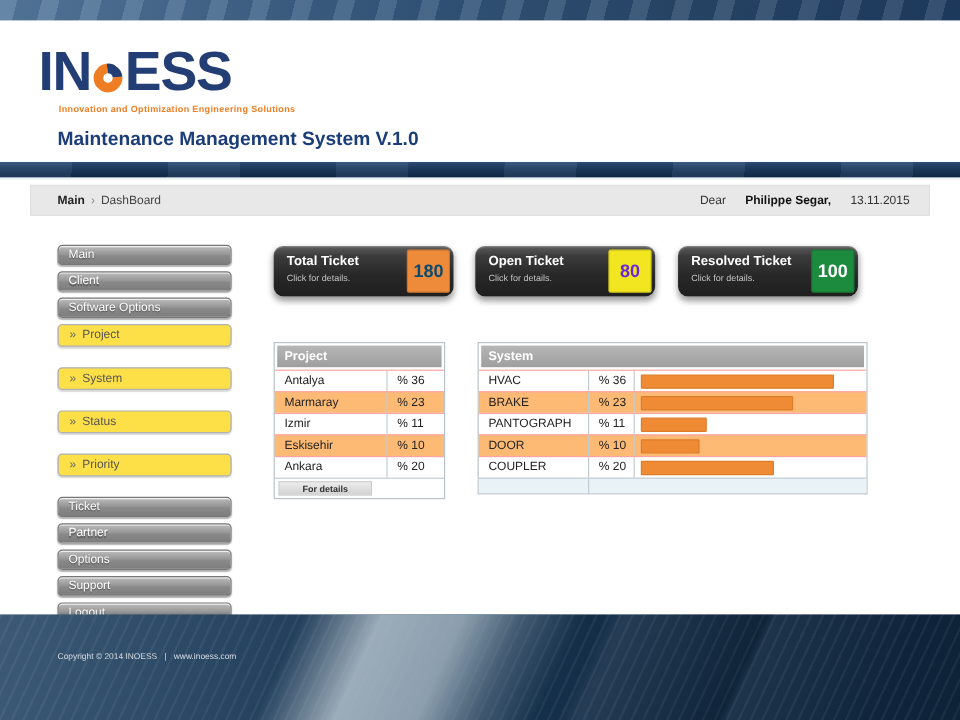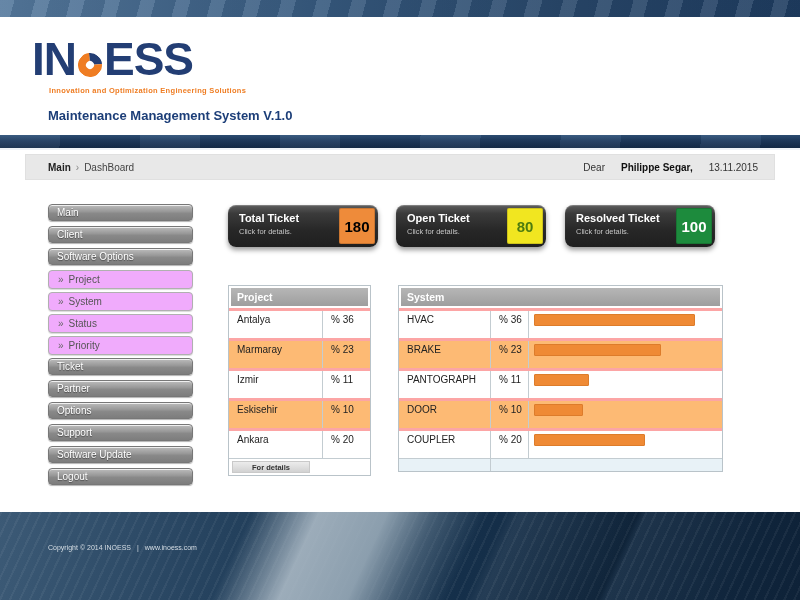--- a/index.html
+++ b/index.html
@@ -15,21 +15,21 @@
   }
 
   
   .logo { position:absolute; left:32px; top:36px; height:48px; color:#233e74; font-weight:bold;
           font-size:46px; letter-spacing:-1px; line-height:46px; }
   .logo-o { display:inline-block; vertical-align:-2px; width:24px; height:24px; margin:0 2px;
             border:8px solid #ef7d23; border-top-color:#233e74; border-radius:50%;
             transform:rotate(40deg); }
   .tagline { position:absolute; left:49px; top:86px; font-size:7.5px; font-weight:bold;
              color:#ef7d23; letter-spacing:0.3px; }
-  .app-title { position:absolute; left:48px; top:108px; font-size:13px; font-weight:bold;
+  .app-title { position:absolute; left:48px; top:108px; font-size:16px; font-weight:bold;
                color:#1c3e78; }
 
   
   .mid-band { position:absolute; left:0; top:135px; width:800px; height:15px;
     background:
       repeating-linear-gradient(93deg, rgba(255,255,255,0.05) 0 60px, rgba(0,0,0,0.08) 60px 140px),
       linear-gradient(to bottom, #30537a 0%, #1d3a5f 45%, #122b4a 100%);
     border-bottom:2px solid #eef3f7;
   }
 
@@ -43,42 +43,42 @@
   .greeting { margin-left:auto; margin-right:16px; display:flex; gap:16px; align-items:center; color:#333; }
   .greeting b { color:#111; }
 
   
   .sidebar { position:absolute; left:48px; top:204px; width:145px; }
   .nav-btn { height:17px; line-height:15px; margin-bottom:5px; padding-left:8px;
     border:1px solid #777; border-radius:4px; color:#fff; font-size:10px; cursor:pointer;
     background:linear-gradient(to bottom,#dedede 0%, #b4b4b4 10%, #979797 45%, #898989 55%, #7d7d7d 100%);
     box-shadow:inset 0 1px 0 rgba(255,255,255,0.65), 0 1px 1px rgba(0,0,0,0.3);
     text-shadow:0 1px 1px rgba(0,0,0,0.45); }
-  .nav-sub { height:19px; line-height:17px; margin-bottom:3px; padding-left:9px;
-    border:1px solid #b0b0b0; border-radius:4px; background:#f0abfc; color:#555; font-size:10px;
+  .nav-sub { height:19px; line-height:17px; margin-bottom:17px; padding-left:9px;
+    border:1px solid #b0b0b0; border-radius:4px; background:#fde047; color:#555; font-size:10px;
     cursor:pointer; box-shadow:0 1px 1px rgba(0,0,0,0.15); }
   .nav-sub .bullet { margin-right:5px; color:#666; }
 
   
   .card { position:absolute; top:205px; width:150px; height:42px; border-radius:8px;
     background:linear-gradient(to bottom,#5d5d5d 0%, #3b3b3b 20%, #272727 60%, #1f1f1f 100%);
     box-shadow:0 3px 5px rgba(0,0,0,0.4), inset 0 1px 1px rgba(255,255,255,0.25);
     cursor:pointer; }
   .card-title { position:absolute; left:11px; top:7px; color:#fff; font-size:11px; font-weight:bold; }
   .card-sub { position:absolute; left:11px; top:22px; color:#c4c4c4; font-size:7.5px; }
   .card-num { position:absolute; right:3px; top:3px; width:36px; height:36px; border-radius:2px;
     display:flex; align-items:center; justify-content:center; font-size:15px; font-weight:bold;
     box-shadow:inset 0 0 0 1px rgba(0,0,0,0.15); }
 
   
   .dtable { position:absolute; top:285px; border:1px solid #b9c3c9; background:#fff; font-size:10px; color:#222; }
   .thead { margin:2px; height:18px; line-height:18px; padding-left:6px; color:#fff;
     font-weight:bold; font-size:10.5px;
     background:linear-gradient(to bottom,#b6b6b6,#9e9e9e); }
-  .trow { display:flex; height:30px; line-height:17px; border-top:3px solid #fca5a5; }
+  .trow { display:flex; height:18px; line-height:17px; border-top:1px solid #fca5a5; }
   .trow.alt { background:#fdba74; }
   .tcell { padding-left:8px; overflow:hidden; white-space:nowrap; }
   .proj-table { left:228px; width:143px; }
   .proj-name { width:94px; border-right:1px solid #c3ccd1; }
   .proj-val { flex:1; }
   .tfoot { border-top:1px solid #c3ccd1; height:17px; }
   .details-btn { width:78px; height:12px; line-height:12px; margin:2px 0 0 3px; text-align:center;
     font-size:7.5px; font-weight:bold; color:#333; cursor:pointer; border:1px solid #c9c9c9;
     background:linear-gradient(to bottom,#ececec,#d2d2d2); }
   .sys-table { left:398px; width:325px; }
@@ -132,33 +132,32 @@
     <div class="nav-btn">Client</div>
     <div class="nav-btn">Software Options</div>
     <div class="nav-sub"><span class="bullet">»</span><span>Project</span></div>
     <div class="nav-sub"><span class="bullet">»</span><span>System</span></div>
     <div class="nav-sub"><span class="bullet">»</span><span>Status</span></div>
     <div class="nav-sub"><span class="bullet">»</span><span>Priority</span></div>
     <div class="nav-btn">Ticket</div>
     <div class="nav-btn">Partner</div>
     <div class="nav-btn">Options</div>
     <div class="nav-btn">Support</div>
-    <div class="nav-btn">Software Update</div>
     <div class="nav-btn">Logout</div>
   </div>
 
   <div class="card" style="left:228px;">
     <div class="card-title">Total Ticket</div>
     <div class="card-sub">Click for details.</div>
-    <div class="card-num" style="background: rgb(238, 139, 58); color: #000000;">180</div>
+    <div class="card-num" style="background: rgb(238, 139, 58); color: #0c4a6e;">180</div>
   </div>
   <div class="card" style="left:396px;">
     <div class="card-title">Open Ticket</div>
     <div class="card-sub">Click for details.</div>
-    <div class="card-num" style="background: rgb(241, 230, 32); color: #4d7c0f;">80</div>
+    <div class="card-num" style="background: rgb(241, 230, 32); color: #6d28d9;">80</div>
   </div>
   <div class="card" style="left:565px;">
     <div class="card-title">Resolved Ticket</div>
     <div class="card-sub">Click for details.</div>
     <div class="card-num" style="background: rgb(29, 139, 61); color: rgb(255, 255, 255);">100</div>
   </div>
 
   <div class="dtable proj-table">
     <div class="thead">Project</div>
     <div class="trow">

